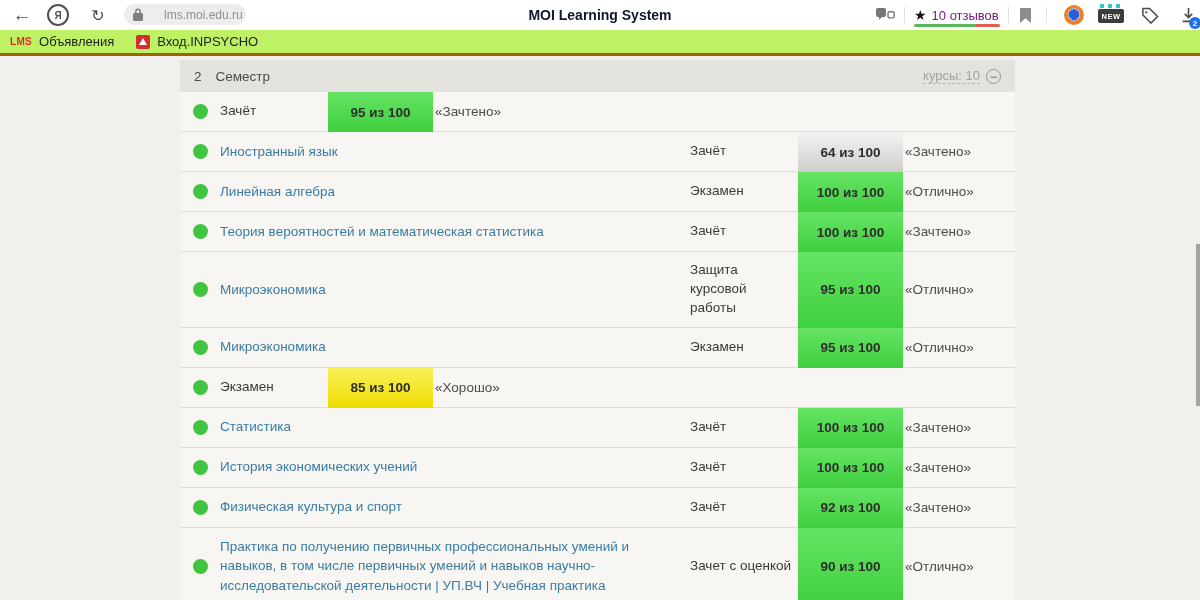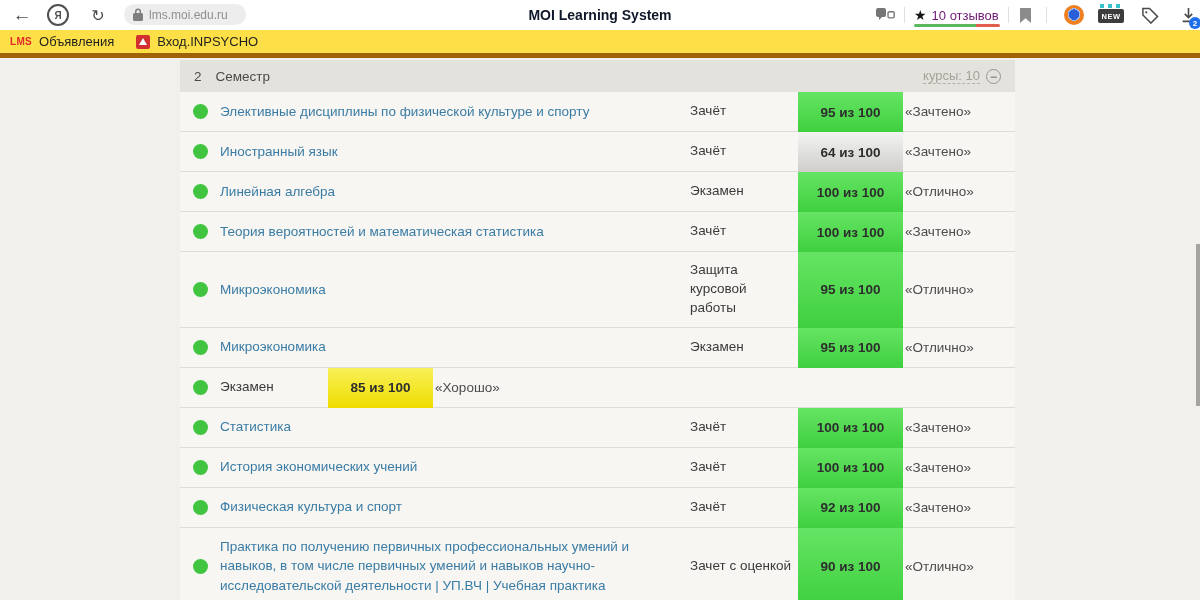--- a/index.html
+++ b/index.html
@@ -8,21 +8,21 @@
     font-family:"Liberation Sans", sans-serif;
     background:#f1f0ed;
   }
   
   .chrome{position:absolute;top:0;left:0;width:1200px;height:30px;background:#fff;z-index:5;}
   .nav-btn{position:absolute;top:0;height:30px;display:flex;align-items:center;justify-content:center;color:#4a4a4a;}
   .back{left:10px;width:24px;font-size:19px;}
   .ya-circle{left:46px;width:24px;}
   .ya-circle .circ{width:18px;height:18px;border:2px solid #4f4f4f;border-radius:50%;display:flex;align-items:center;justify-content:center;font-size:10px;font-weight:700;color:#4f4f4f;}
   .refresh{left:86px;width:24px;font-size:16px;}
-  .url-pill{position:absolute;left:124px;top:4px;height:21px;width:122px;background:#ededed;border-radius:11px;display:flex;align-items:center;gap:6px;padding:0 9px;box-sizing:border-box;}
+  .url-pill{position:absolute;left:124px;top:4px;height:21px;width:122px;background:#ededed;border-radius:11px;display:flex;align-items:center;gap:21px;padding:0 9px;box-sizing:border-box;}
   .url-text{font-size:12px;color:#8f8f8f;white-space:nowrap;}
   .page-title{position:absolute;left:0;right:0;top:0;height:30px;display:flex;align-items:center;justify-content:center;font-size:14px;color:#0f172a;pointer-events:none;font-weight:bold;}
   .chrome-right-item{position:absolute;top:0;height:30px;display:flex;align-items:center;}
   .vdiv{position:absolute;top:7px;width:1px;height:16px;background:#e0e0e0;}
   .rating{left:914px;gap:5px;}
   .rating .star{font-size:14px;color:#151515;}
   .rating .rtext{font-size:13px;color:#701a75;white-space:nowrap;}
   .rating-bar{position:absolute;left:914px;top:24px;width:86px;height:3px;border-radius:2px;
     background:linear-gradient(to right, var(--rating_green) 0 72%, var(--rating_red) 72% 100%);}
   .flagbtn{left:1020px;}
@@ -30,21 +30,21 @@
     background:radial-gradient(circle at 50% 48%, #2a5fd9 0 36%, #9db9e8 36% 44%, #f07f1f 44% 72%, #ee3d58 72% 100%);}
   .ext-new{left:1098px;top:9px;width:26px;height:14px;background:#3c3c3c;border-radius:2px;
     display:flex;align-items:center;justify-content:center;color:#fff;font-size:7.5px;font-weight:700;letter-spacing:.5px;}
   .ext-new::before{content:"";position:absolute;top:-5px;left:2px;right:2px;height:4px;
     background:repeating-linear-gradient(90deg,#35c4cf 0 4px,transparent 4px 8px);}
   .ext-tag{left:1140px;}
   .download{left:1180px;}
   .dl-badge{position:absolute;left:1189px;top:17px;width:12px;height:12px;border-radius:50%;
     background:var(--download_badge);color:#fff;font-size:8px;font-weight:700;display:flex;align-items:center;justify-content:center;z-index:6;}
   
-  .bookmarks{position:absolute;top:30px;left:0;width:1200px;height:23px;background:#fde047;border-bottom:5px solid #a16207;z-index:5;display:flex;align-items:center;}
+  .bookmarks{position:absolute;top:30px;left:0;width:1200px;height:23px;background:#bef264;border-bottom:3px solid #a16207;z-index:5;display:flex;align-items:center;}
   .bm{display:flex;align-items:center;gap:7px;}
   .bm1{margin-left:10px;}
   .bm2{margin-left:22px;}
   .bm-label{font-size:13px;color:#1f1f1f;white-space:nowrap;}
   .lms-logo{font-size:10px;font-weight:700;color:#e02b2b;letter-spacing:.3px;}
   .red-fav{width:14px;height:14px;background:#d32f2f;border-radius:2px;display:flex;align-items:center;justify-content:center;}
   .red-fav::after{content:"";width:0;height:0;border-left:4px solid transparent;border-right:4px solid transparent;border-bottom:7px solid #fff;}
   
   .content{position:absolute;top:54px;left:0;width:1200px;height:546px;background:#f1f0ed;overflow:hidden;}
   .grades-table{position:absolute;left:180px;top:6px;width:835px;}
@@ -162,21 +162,20 @@
         <span class="courses-link">курсы: 10</span>
         <span class="toggle-circle">−</span>
       </span>
     </div>
 
     <div>
         <div class="row">
     <span class="cell-dot">
             <span class="dot"></span>
           </span>
-    <a class="cell-course" href="#">Элективные дисциплины по физической культуре и спорту</a>
     <div class="cell-type">Зачёт</div>
     <div class="cell-score green">95 из 100</div>
     <div class="cell-grade">«Зачтено»</div>
   </div>
         <div class="row">
     <span class="cell-dot">
             <span class="dot"></span>
           </span>
     <a class="cell-course" href="#">Иностранный язык</a>
     <div class="cell-type">Зачёт</div>

